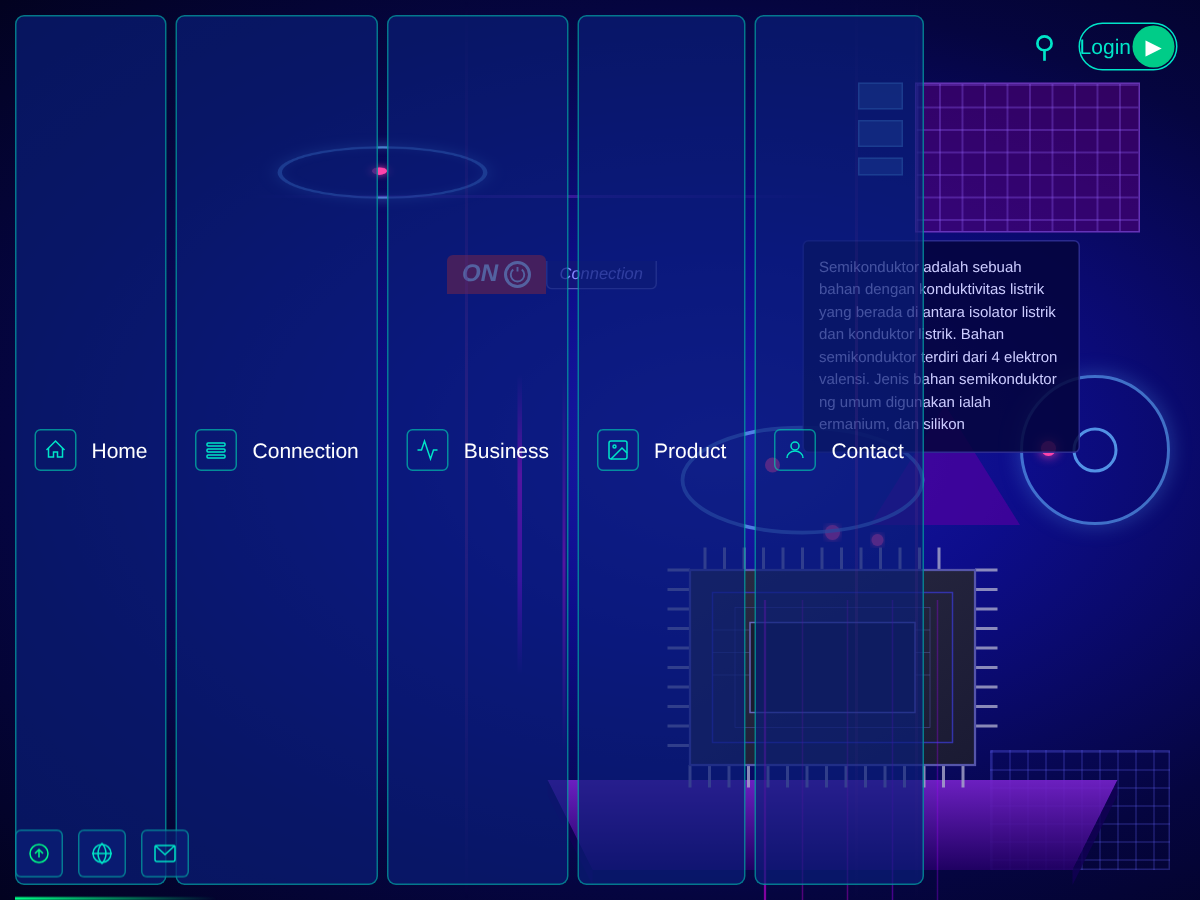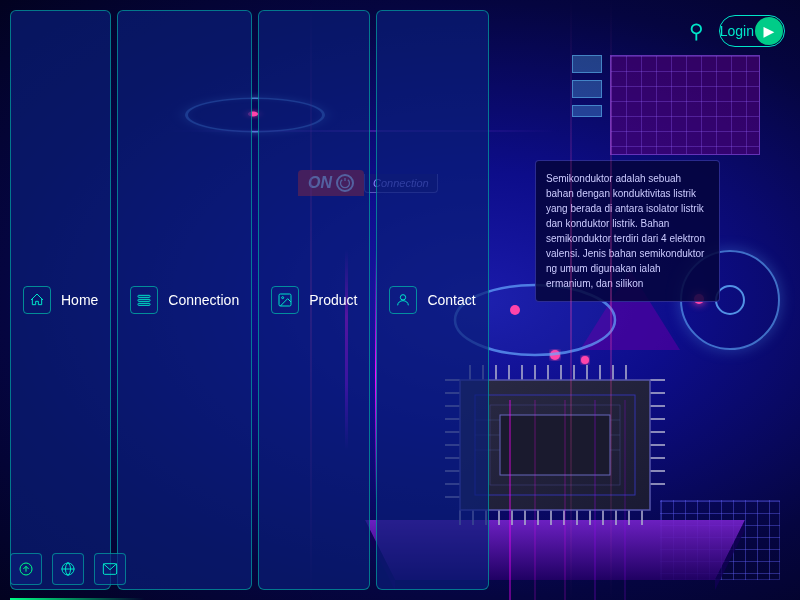--- a/index.html
+++ b/index.html
@@ -412,20 +412,28 @@
     <div class="nav-icon">
       <svg viewBox="0 0 24 24">
           <rect x="3" y="5" width="18" height="3" rx="1"></rect>
           <rect x="3" y="11" width="18" height="3" rx="1"></rect>
           <rect x="3" y="17" width="18" height="3" rx="1"></rect>
         </svg>
     </div>
     <span>Connection</span>
   </div>
 
+  <div class="nav-item">
+    <div class="nav-icon">
+      <svg viewBox="0 0 24 24">
+          <polyline points="22 12 18 12 15 21 9 3 6 12 2 12"></polyline>
+        </svg>
+    </div>
+    <span>Business</span>
+  </div>
 
   <div class="nav-item">
     <div class="nav-icon">
       <svg viewBox="0 0 24 24">
           <rect x="3" y="3" width="18" height="18" rx="2"></rect>
           <circle cx="8.5" cy="8.5" r="1.5"></circle>
           <polyline points="21 15 16 10 5 21"></polyline>
         </svg>
     </div>
     <span>Product</span>

